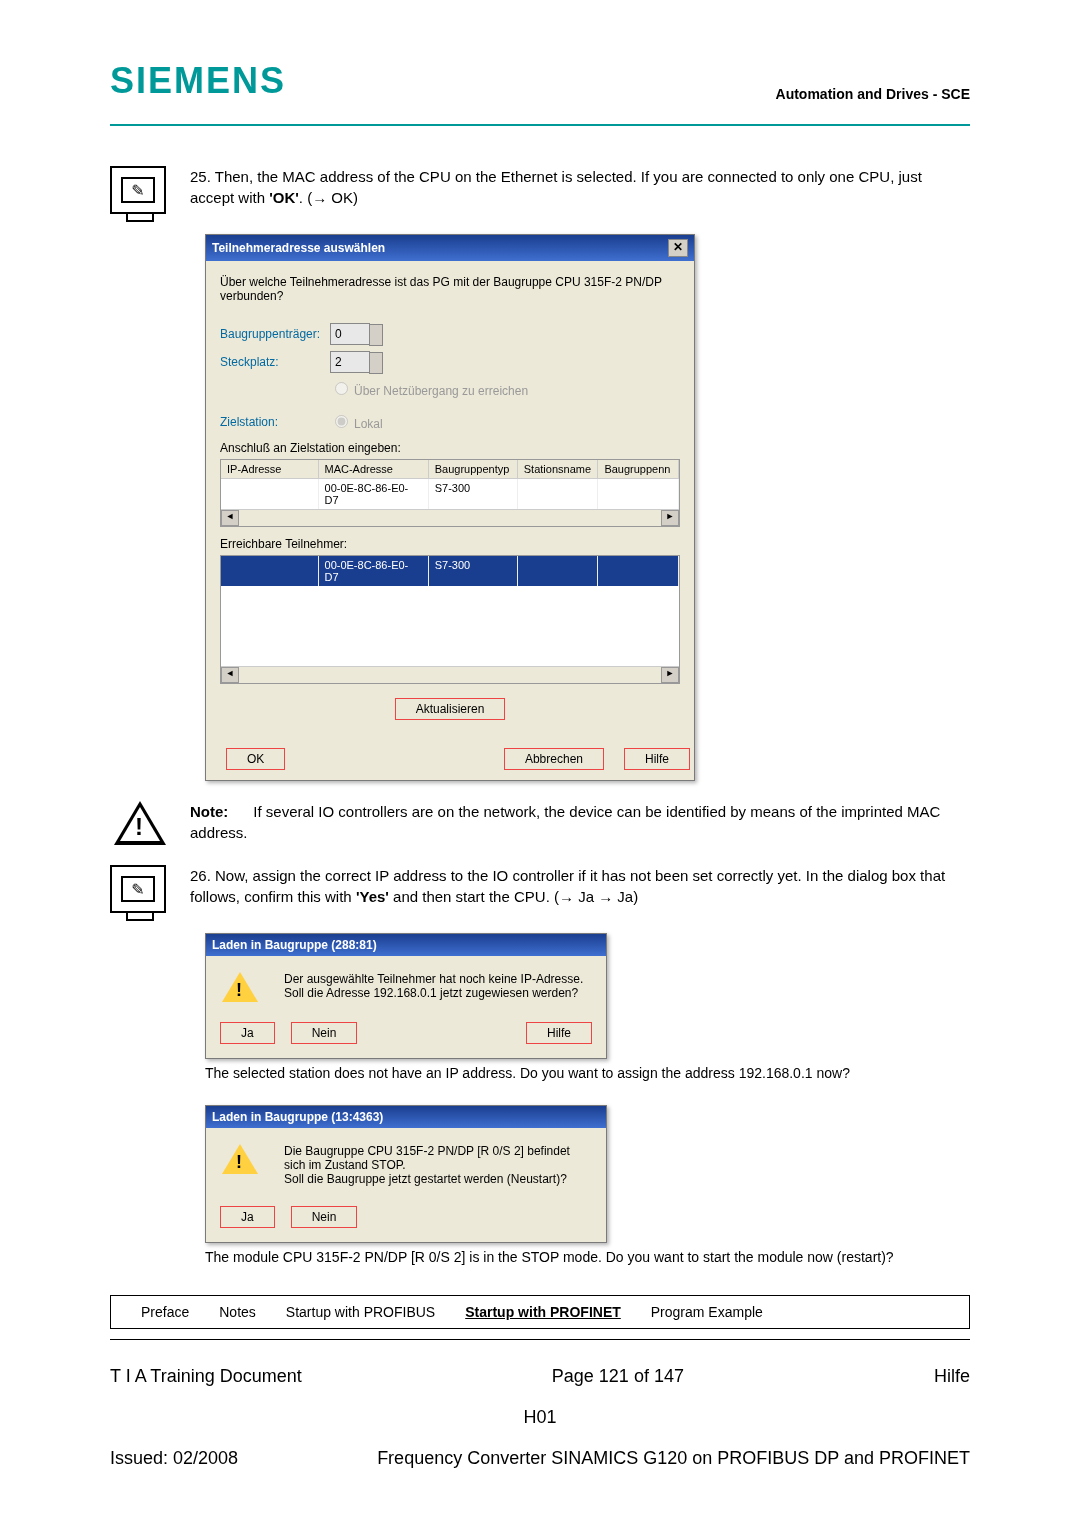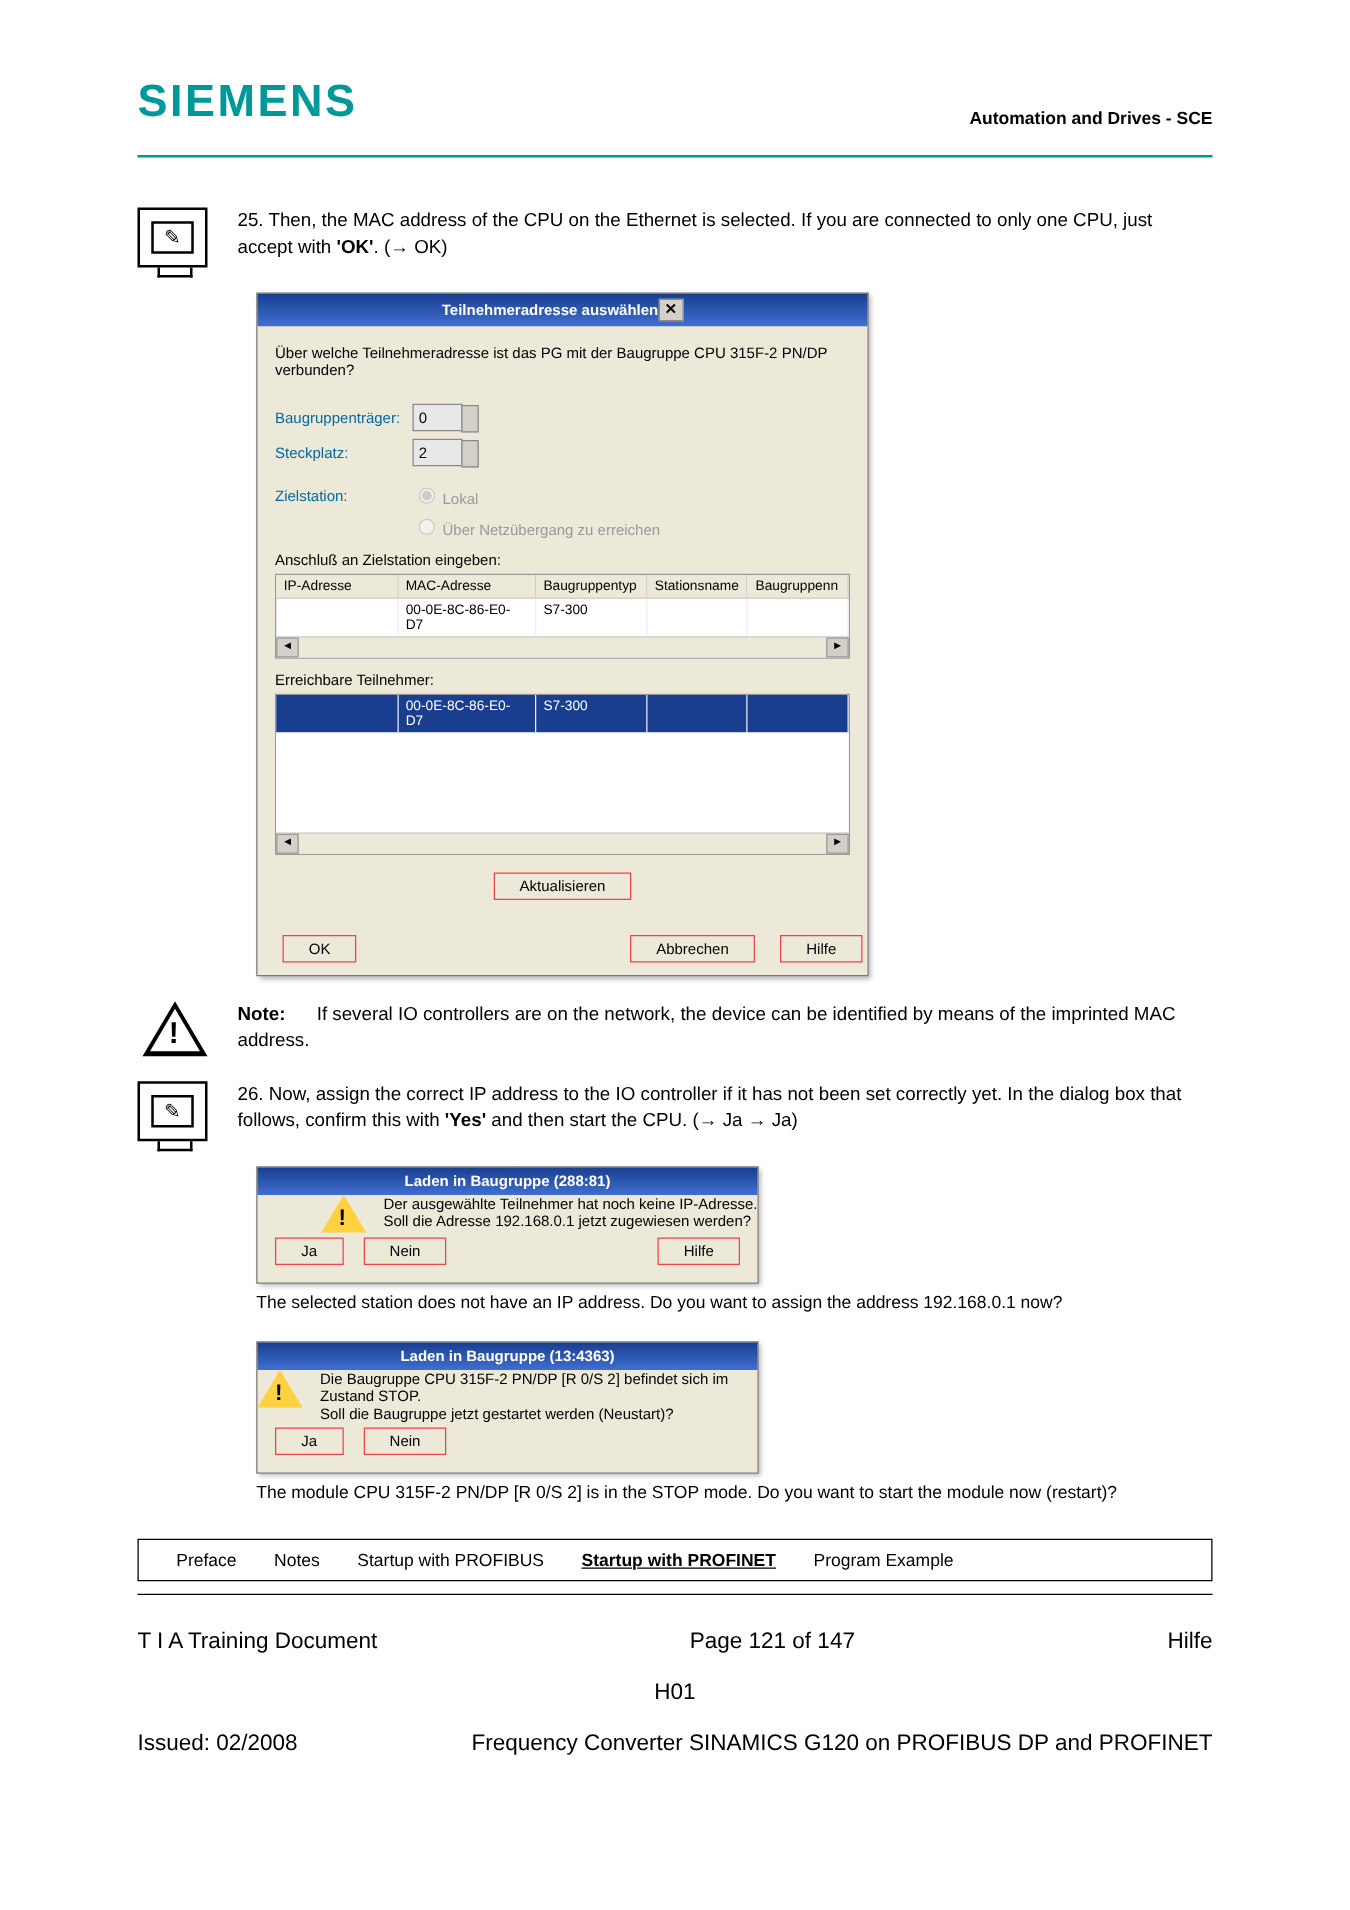--- a/index.html
+++ b/index.html
@@ -111,21 +111,21 @@
     box-shadow: 2px 2px 4px rgba(0,0,0,0.3);
     font-size: 12px;
     margin-bottom: 20px;
   }
   .titlebar {
     background: linear-gradient(to bottom, #1a3e8f, #3f6fd0);
     color: #fff;
     font-weight: bold;
     padding: 4px 6px;
     display: flex;
-    justify-content: center;
+    justify-content: space-between;
     align-items: center;
   }
   .close-btn {
     background: #d4d0c8;
     color: #000;
     width: 18px;
     height: 16px;
     text-align: center;
     line-height: 14px;
     font-family: Arial;
@@ -199,21 +199,21 @@
   
   .dialog-small{
     margin-left:95px;
     width:400px;
     background:#ece9d8;
     border:1px solid #7a7a7a;
     box-shadow: 2px 2px 4px rgba(0,0,0,0.3);
     font-size:12px;
     margin-bottom:6px;
   }
-  .dialog-small .body{display:flex;gap:14px;align-items:flex-start;justify-content:flex-end;}
+  .dialog-small .body{padding:16px;display:flex;gap:26px;align-items:flex-start;}
   .warn-tri{
     width:0;height:0;
     border-left:18px solid transparent;
     border-right:18px solid transparent;
     border-bottom:30px solid #ffd040;
     position:relative;
     flex-shrink:0;
   }
   .warn-tri::before{
     content:'';
@@ -275,27 +275,27 @@
       <div style="margin-bottom:20px;">Über welche Teilnehmeradresse ist das PG mit der Baugruppe CPU 315F-2 PN/DP verbunden?</div>
 
       <div class="row">
         <span class="lbl">Baugruppenträger:</span>
         <span class="spinbox">0</span>
       </div>
       <div class="row">
         <span class="lbl">Steckplatz:</span>
         <span class="spinbox">2</span>
       </div>
+      <div class="row">
+        <span class="lbl"></span>
+        <span class="disabled"><input type="radio" class="radio" disabled="" style=""><span>Über Netzübergang zu erreichen</span></span>
+      </div>
       <div class="row" style="margin-top:14px;">
         <span class="lbl">Zielstation:</span>
         <span class="disabled"><input type="radio" class="radio" checked="" disabled="" style=""><span>Lokal</span></span>
-      </div>
-      <div class="row">
-        <span class="lbl"></span>
-        <span class="disabled"><input type="radio" class="radio" disabled="" style=""><span>Über Netzübergang zu erreichen</span></span>
       </div>
 
       <div class="sublabel">Anschluß an Zielstation eingeben:</div>
       <div class="table-box">
         <div class="table-head">
           <div class="cell c1">IP-Adresse</div>
           <div class="cell c2">MAC-Adresse</div>
           <div class="cell c3">Baugruppentyp</div>
           <div class="cell c4">Stationsname</div>
           <div class="cell c5">Baugruppenn</div>

